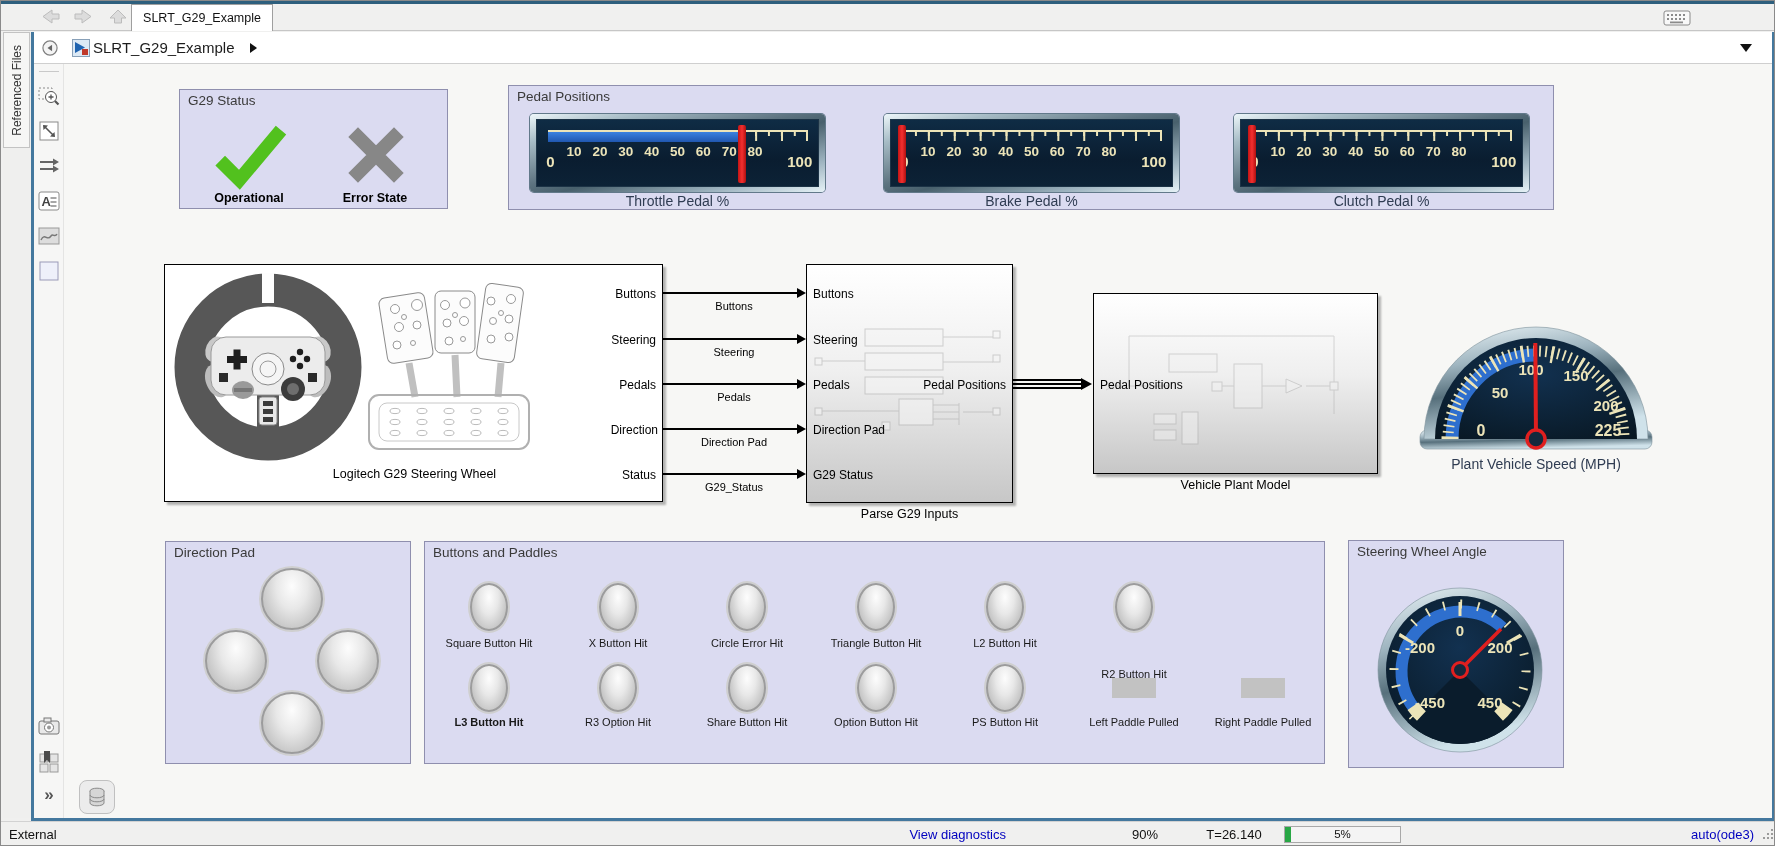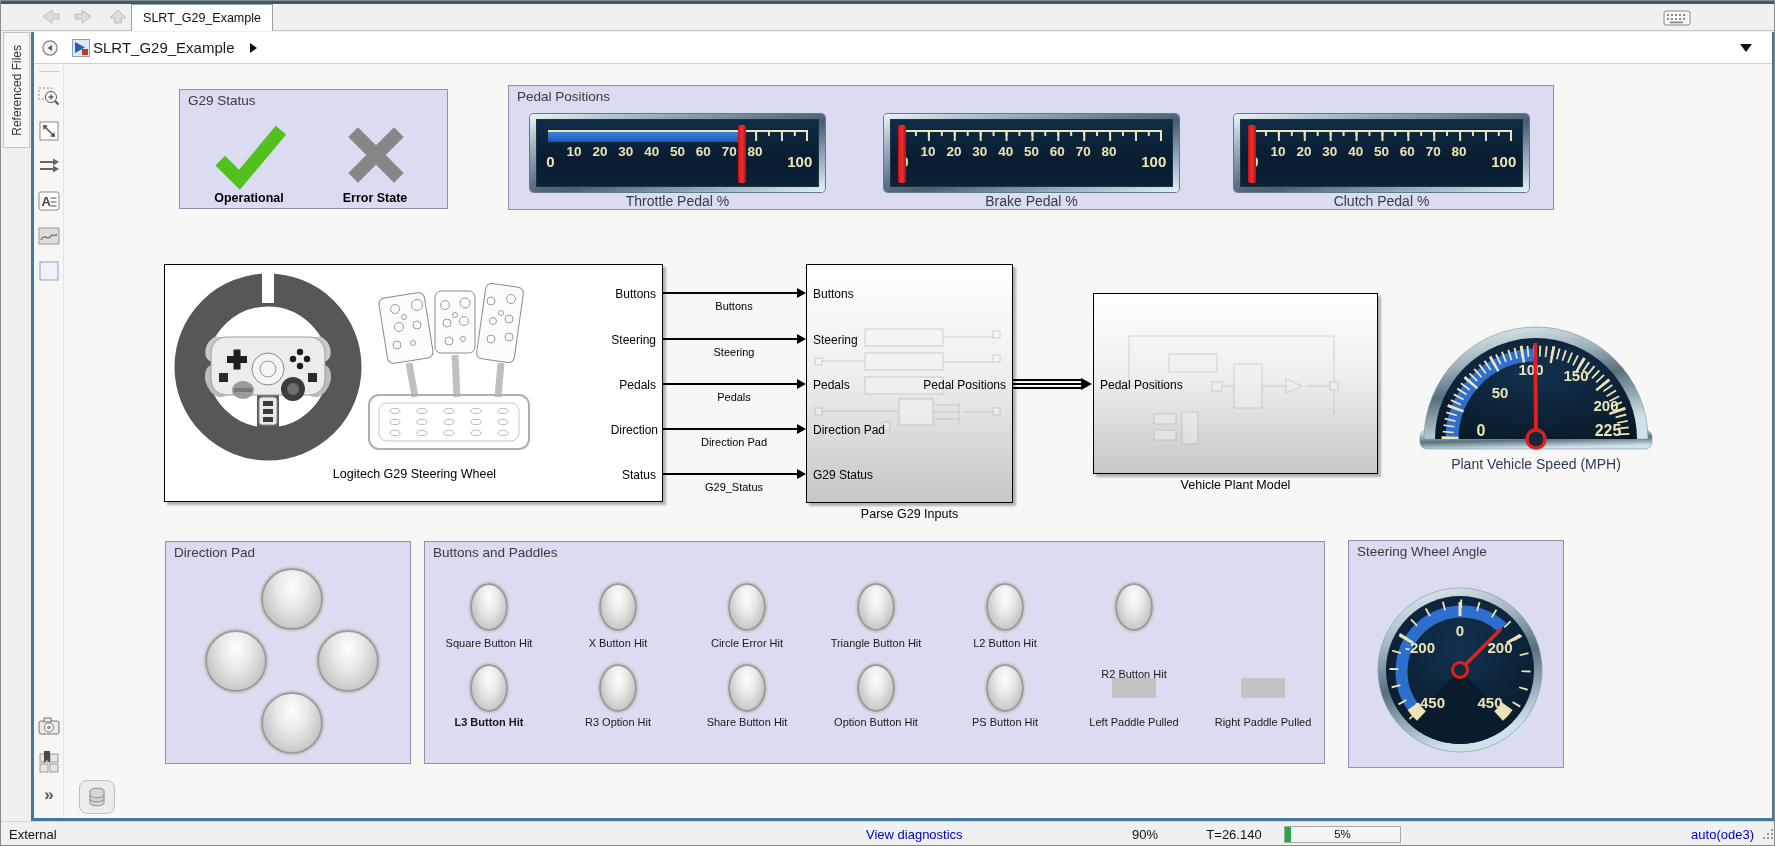--- a/index.html
+++ b/index.html
@@ -555,21 +555,21 @@
   <div class="abs" style="left:78px;top:779px;width:36px;height:34px;background:#ececec;border:1px solid #c0c0c0;border-radius:8px;display:flex;align-items:center;justify-content:center">
     <svg width="18" height="20" viewBox="0 0 18 20">
       <ellipse cx="9" cy="4" rx="7" ry="2.8" fill="#d6d6d6" stroke="#8a8a8a"></ellipse>
       <path d="M2 4 V16 A7 2.8 0 0 0 16 16 V4" fill="#d6d6d6" stroke="#8a8a8a"></path>
       <path d="M2 8 A7 2.8 0 0 0 16 8 M2 12 A7 2.8 0 0 0 16 12" fill="none" stroke="#8a8a8a"></path>
     </svg>
   </div>
 
   <div class="abs statusbar">
     <span class="abs" style="left:8px;top:5px">External</span>
-    <span class="abs link" style="left:865px;top:5px;width:140px;text-align:left">View diagnostics</span>
+    <span class="abs link" style="left:865px;top:5px;width:140px;text-align:right">View diagnostics</span>
     <span class="abs" style="left:1120px;top:5px;width:48px;text-align:center">90%</span>
     <span class="abs" style="left:1188px;top:5px;width:90px;text-align:center">T=26.140</span>
     <div class="abs progress">
       <div class="fill" id="prog-fill" style="width: 5%;"></div>
       <div class="ptext">5%</div>
     </div>
     <span class="abs link" style="right:22px;top:5px">auto(ode3)</span>
   </div>
   <div class="abs grip"></div>
 

